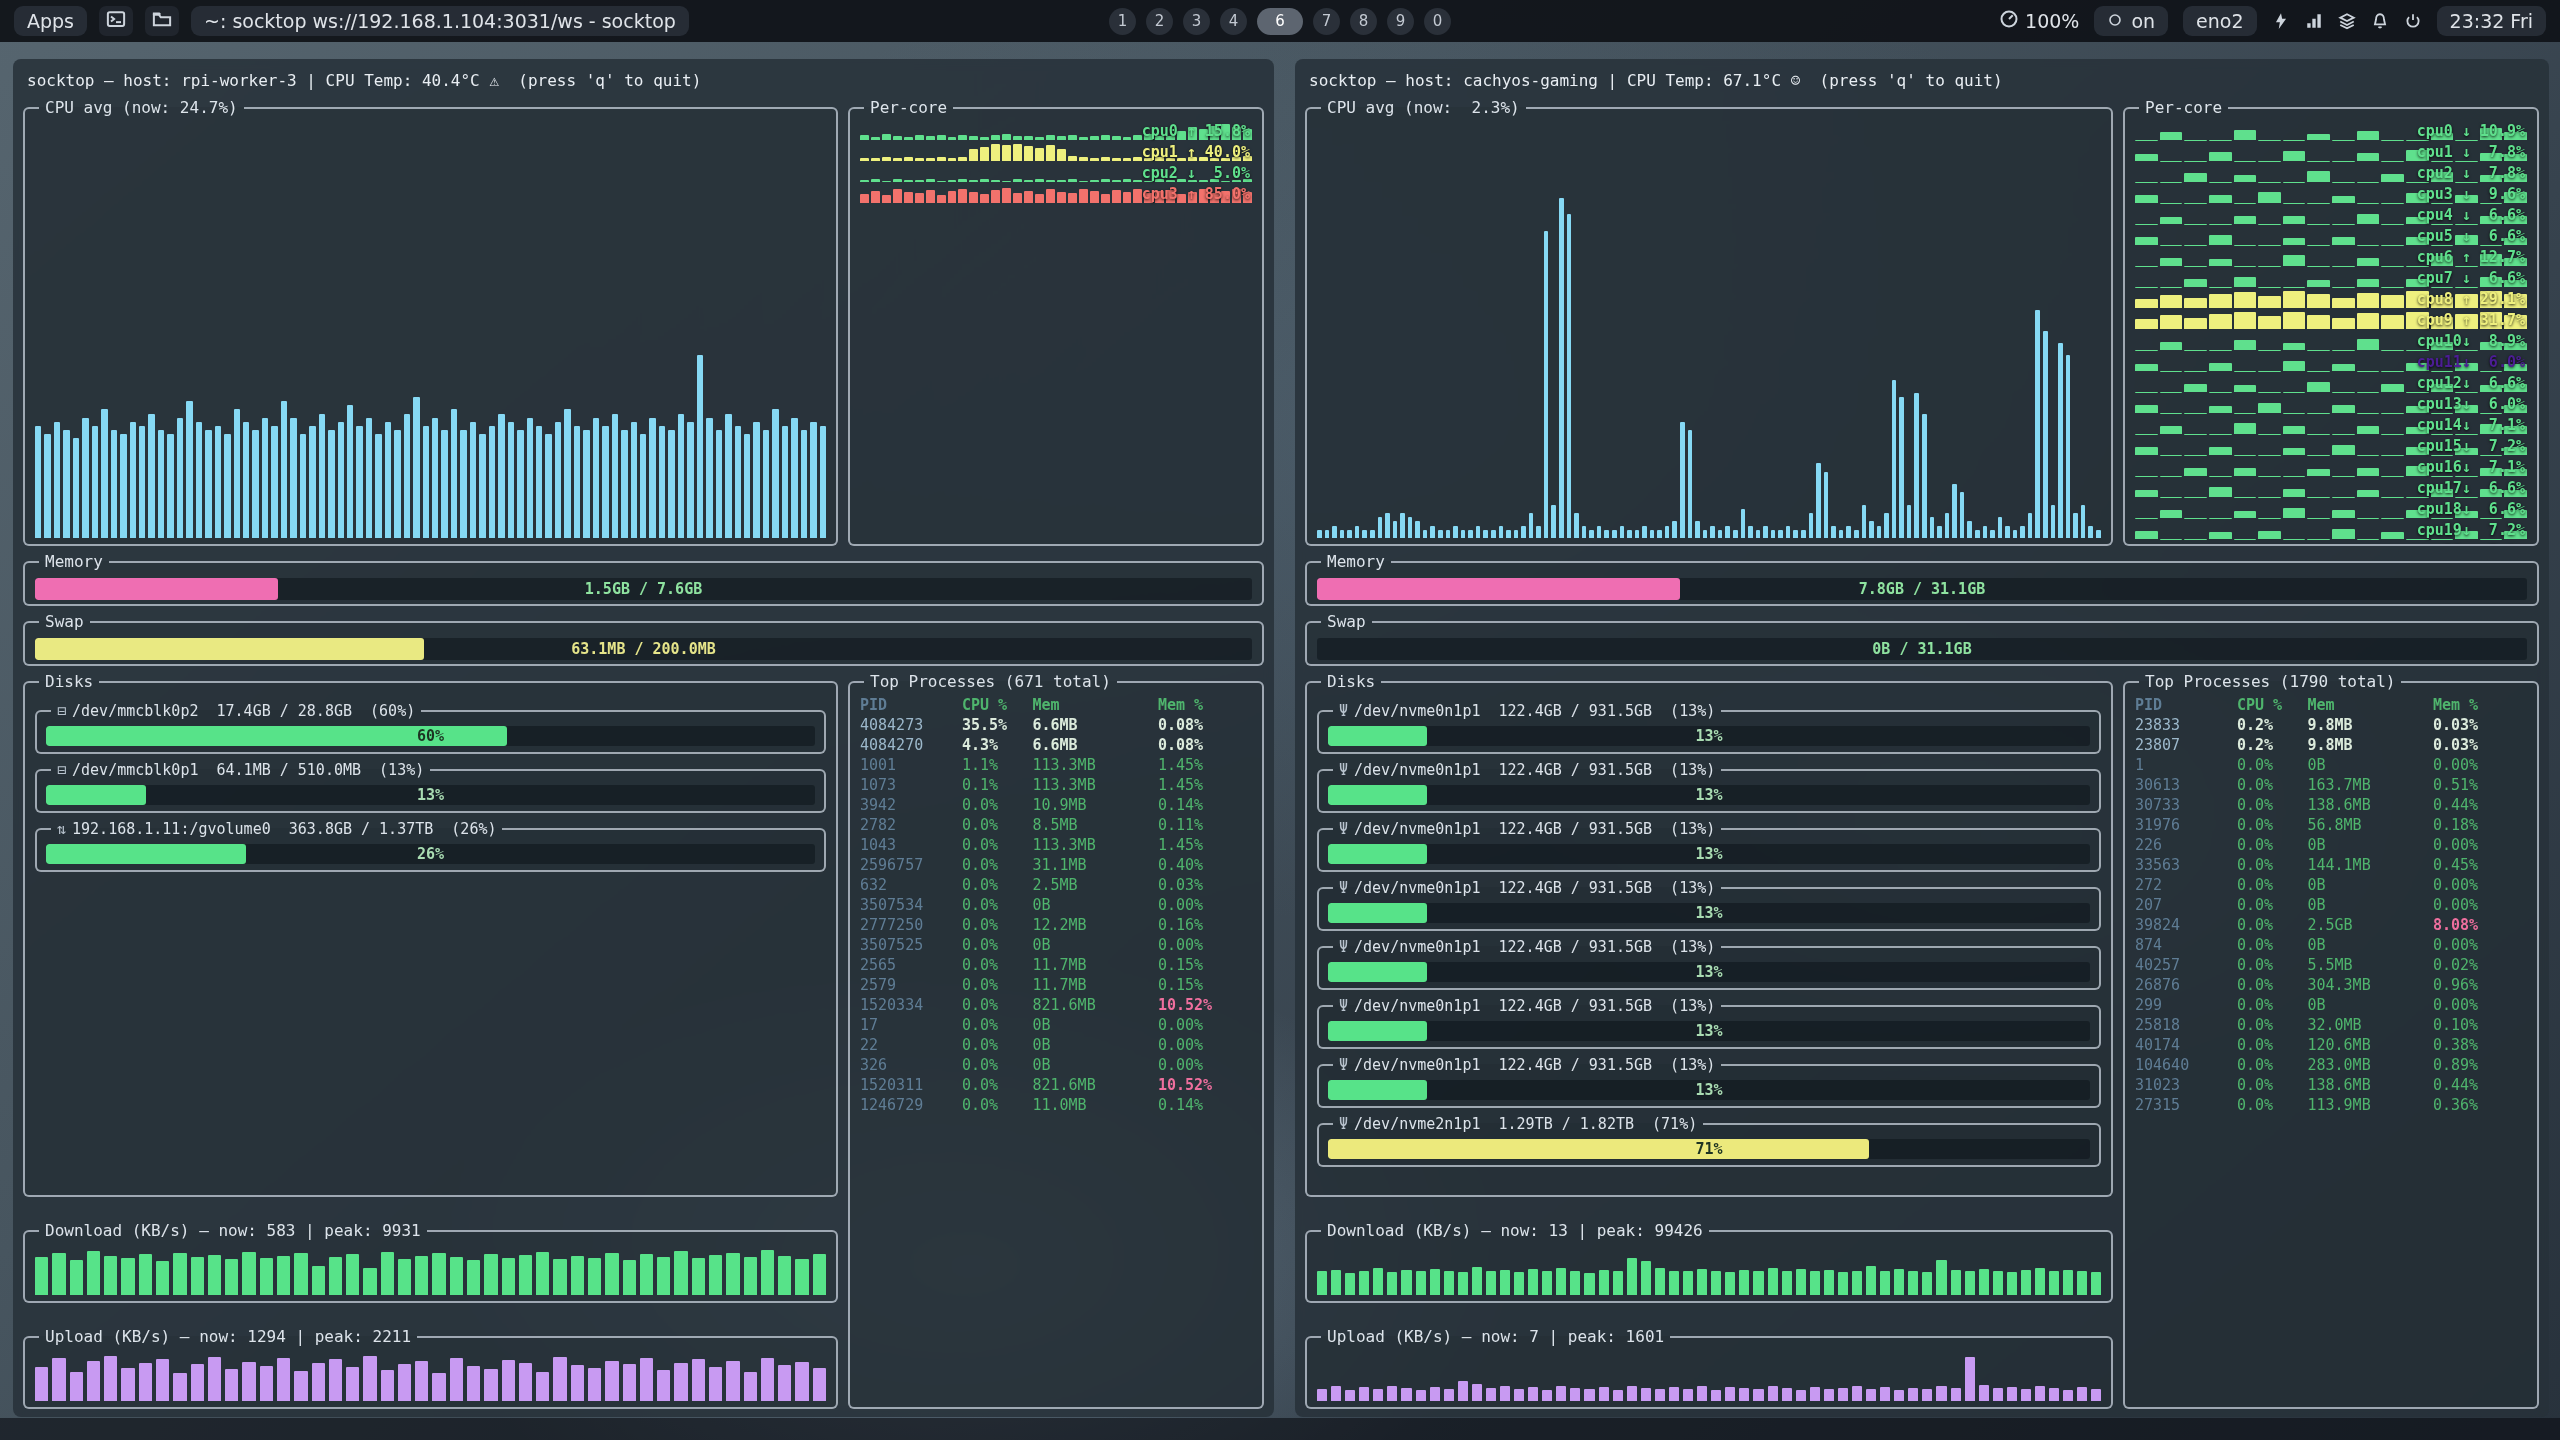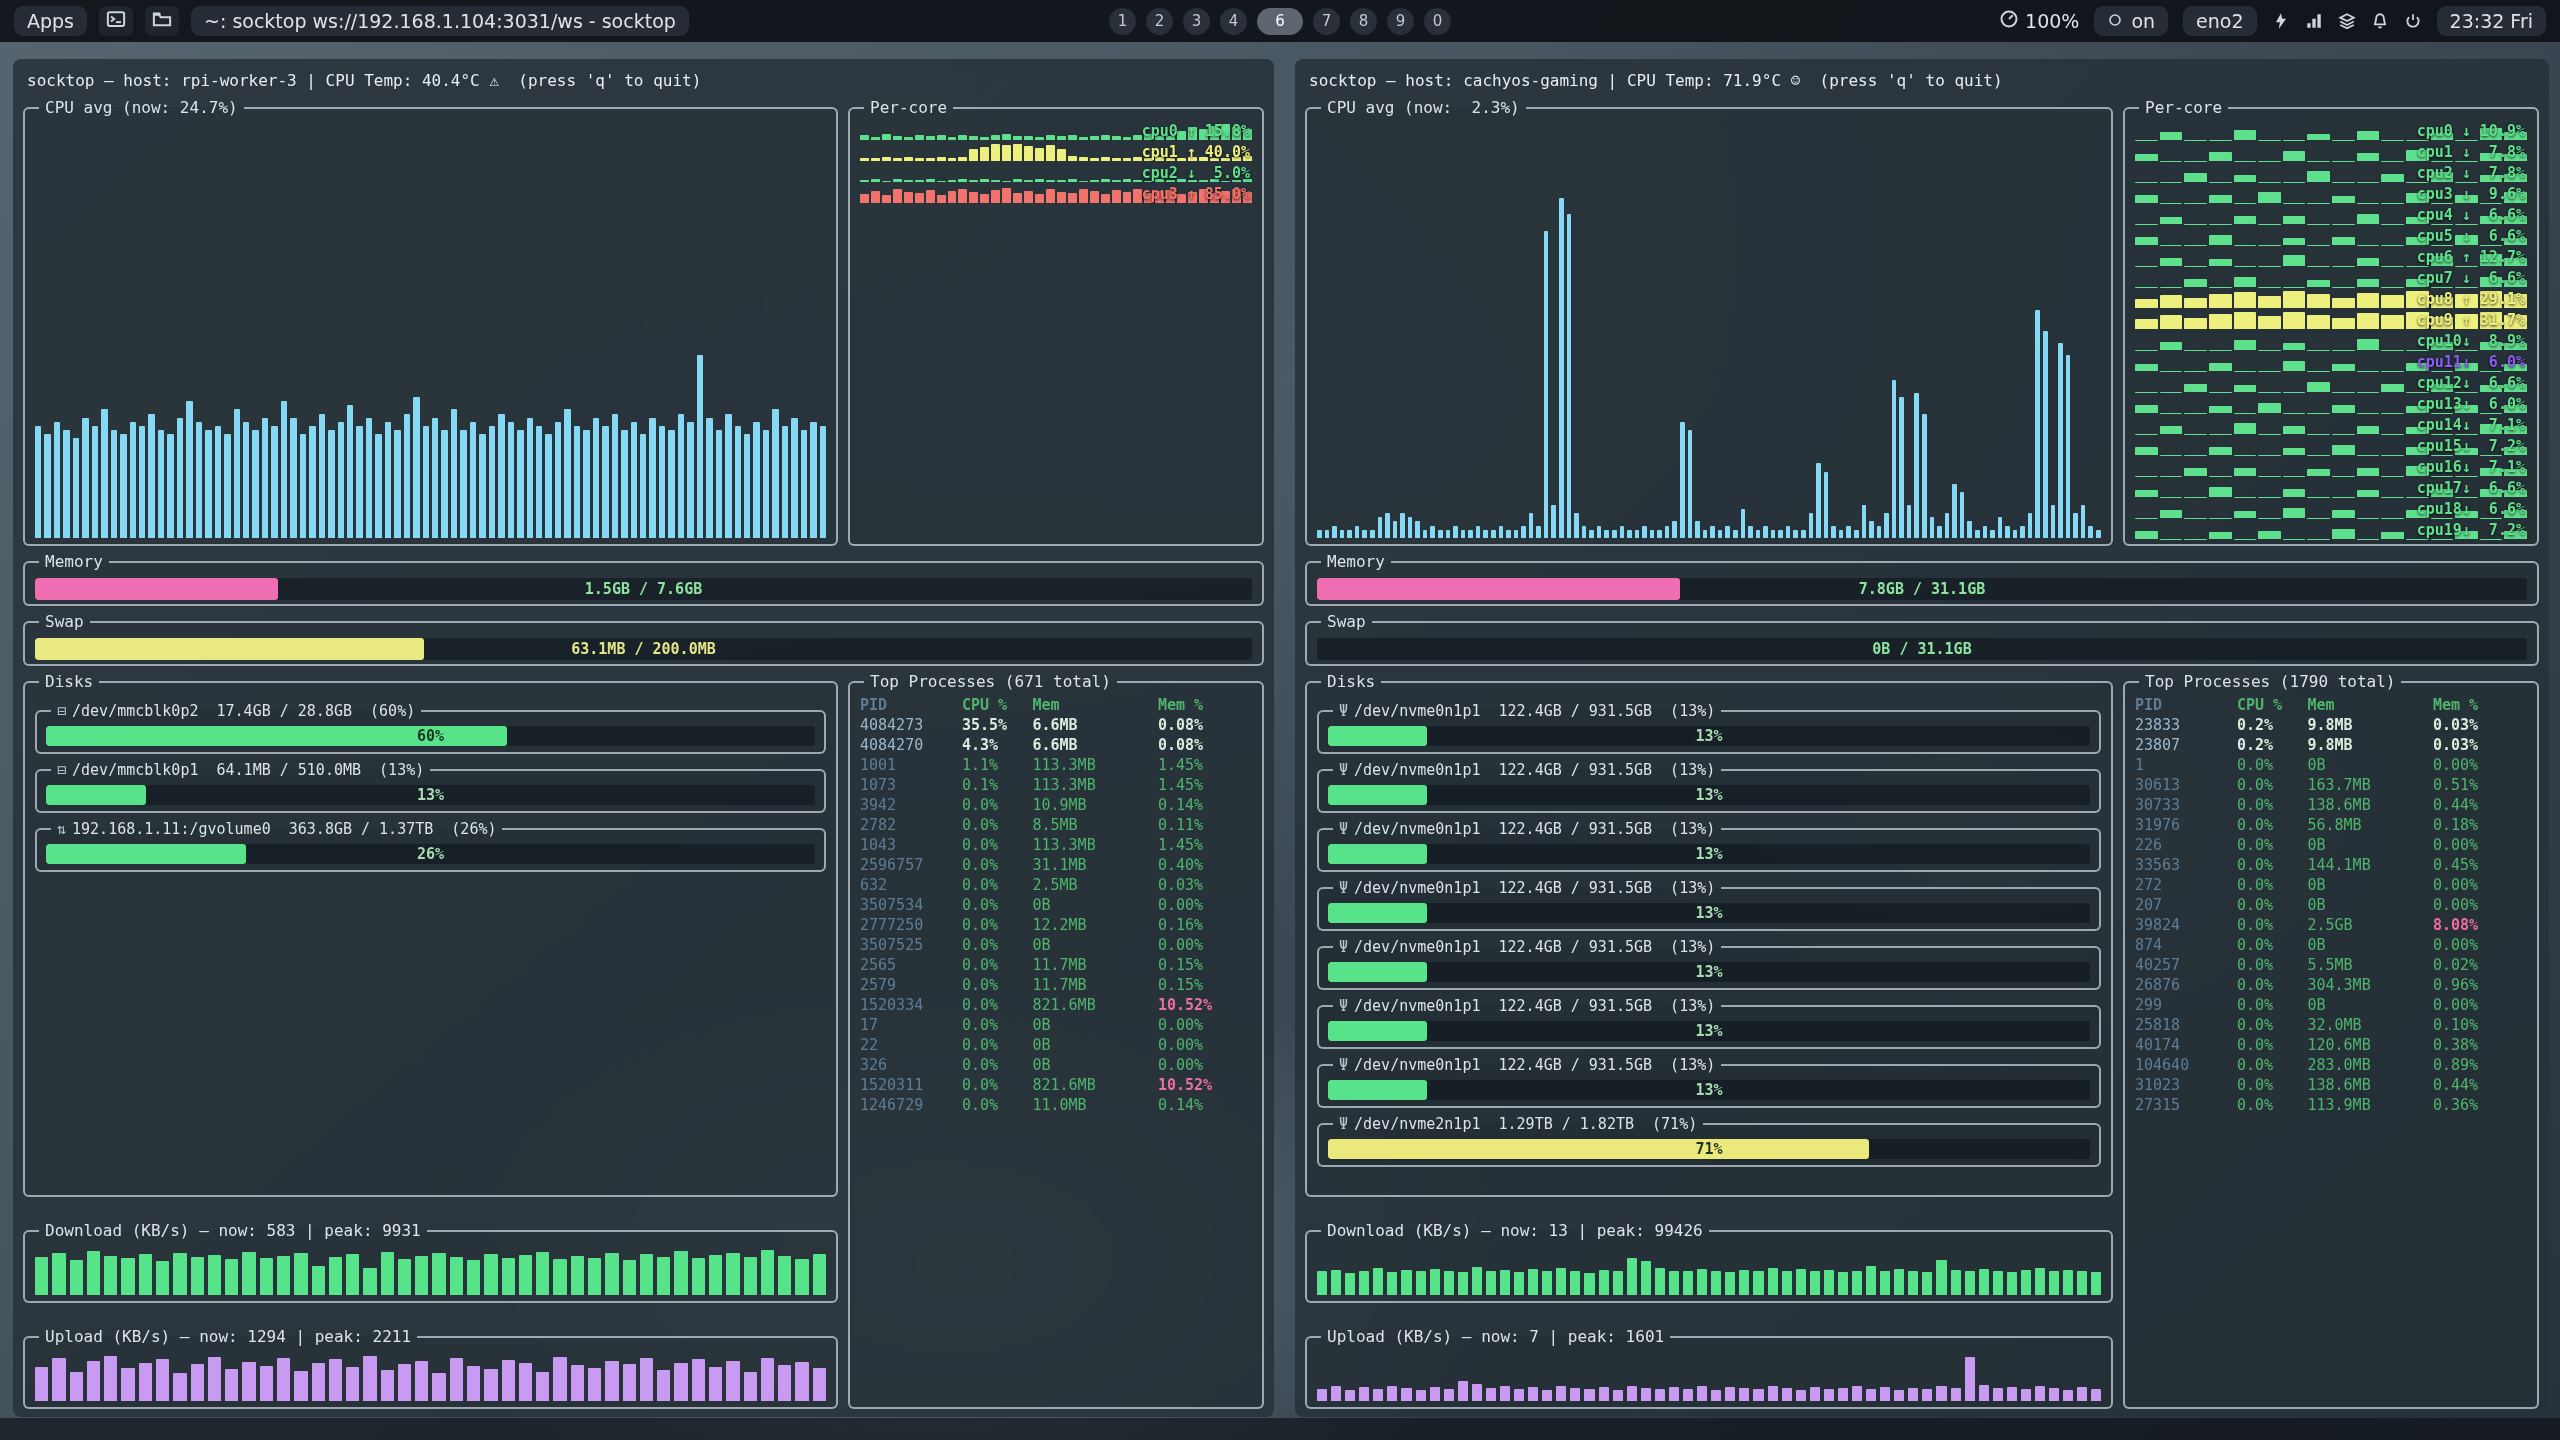--- a/index.html
+++ b/index.html
@@ -609,21 +609,21 @@
           <div class="prow"><span class="c-pid">22</span><span class="c-cpu">0.0%</span><span class="c-mem">0B</span><span class="c-memp">0.00%</span></div>
           <div class="prow"><span class="c-pid">326</span><span class="c-cpu">0.0%</span><span class="c-mem">0B</span><span class="c-memp">0.00%</span></div>
           <div class="prow memhot"><span class="c-pid">1520311</span><span class="c-cpu">0.0%</span><span class="c-mem">821.6MB</span><span class="c-memp">10.52%</span></div>
           <div class="prow"><span class="c-pid">1246729</span><span class="c-cpu">0.0%</span><span class="c-mem">11.0MB</span><span class="c-memp">0.14%</span></div>
         </div>
     </fieldset>
   </div>
 </div>
 
 <div class="term right">
-  <div class="term-title">socktop — host: cachyos-gaming | CPU Temp: 71.9°C ☺  (press 'q' to quit)</div>
+  <div class="term-title">socktop — host: cachyos-gaming | CPU Temp: 67.1°C ☺  (press 'q' to quit)</div>
   <div class="row1">
     <fieldset class="panel cpu-panel">
       <legend>CPU avg (now:  2.3%)</legend>
       <div class="graph">
           <div class="gbar" style="height: 2%; background: rgb(134, 217, 244);"></div>
           <div class="gbar" style="height: 2%; background: rgb(134, 217, 244);"></div>
           <div class="gbar" style="height: 3%; background: rgb(134, 217, 244);"></div>
           <div class="gbar" style="height: 2%; background: rgb(134, 217, 244);"></div>
           <div class="gbar" style="height: 2%; background: rgb(134, 217, 244);"></div>
           <div class="gbar" style="height: 3%; background: rgb(134, 217, 244);"></div>
@@ -973,21 +973,21 @@
               <div class="gbar" style="height: 2%; background: rgb(95, 224, 141);"></div>
               <div class="gbar" style="height: 40%; background: rgb(95, 224, 141);"></div>
               <div class="gbar" style="height: 2%; background: rgb(95, 224, 141);"></div>
               <div class="gbar" style="height: 2%; background: rgb(95, 224, 141);"></div>
               <div class="gbar" style="height: 50%; background: rgb(95, 224, 141);"></div>
               <div class="gbar" style="height: 2%; background: rgb(95, 224, 141);"></div>
               <div class="gbar" style="height: 45%; background: rgb(95, 224, 141);"></div>
               <div class="gbar" style="height: 2%; background: rgb(95, 224, 141);"></div>
               <div class="gbar" style="height: 40%; background: rgb(95, 224, 141);"></div>
             </div>
-            <span class="clabel" style="color: #8b5cf6;">cpu11↓  6.0%</span>
+            <span class="clabel" style="color: #4c1d95;">cpu11↓  6.0%</span>
           </div>
           <div class="core-row">
             <div class="spark">
               <div class="gbar" style="height: 2%; background: rgb(95, 224, 141);"></div>
               <div class="gbar" style="height: 2%; background: rgb(95, 224, 141);"></div>
               <div class="gbar" style="height: 50%; background: rgb(95, 224, 141);"></div>
               <div class="gbar" style="height: 2%; background: rgb(95, 224, 141);"></div>
               <div class="gbar" style="height: 40%; background: rgb(95, 224, 141);"></div>
               <div class="gbar" style="height: 2%; background: rgb(95, 224, 141);"></div>
               <div class="gbar" style="height: 2%; background: rgb(95, 224, 141);"></div>

